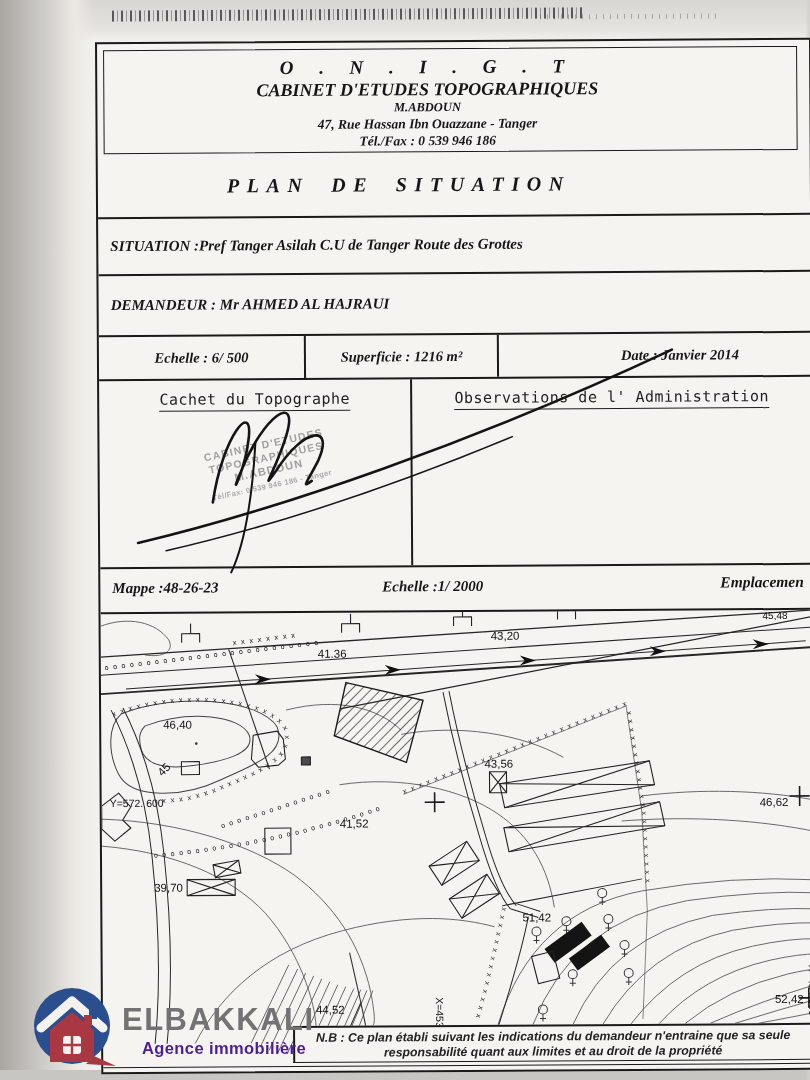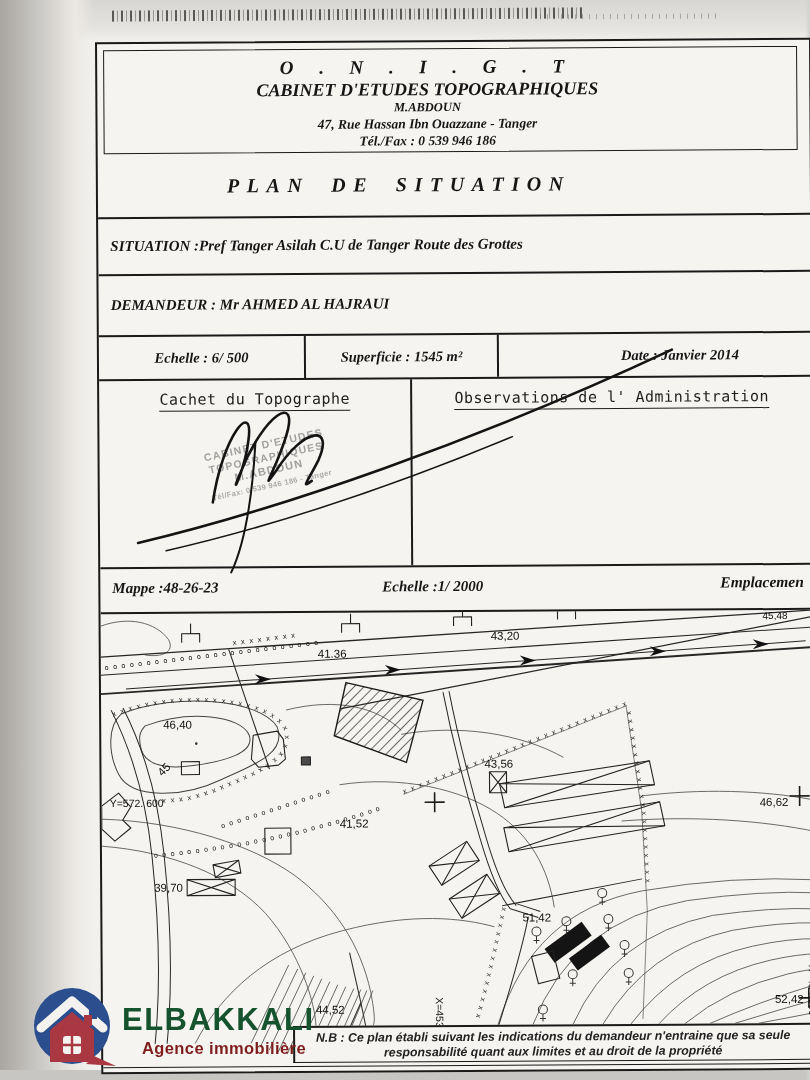--- a/index.html
+++ b/index.html
@@ -78,23 +78,23 @@
     border-top:2px solid #1a1a1a;border-left:2px solid #1a1a1a;border-bottom:1.6px solid #1a1a1a;
     box-sizing:border-box;text-align:center;
     font-family:"Liberation Sans", sans-serif;font-style:italic;font-weight:600;font-size:12.3px;color:#222;}
   .nb-line1{margin-top:3px;}
   .nb-line2{margin-top:1px;}
   .nb-lbl{font-weight:bold;}
   .bottom-line{position:absolute;left:0;top:1023px;width:100%;border-top:1.6px solid #1a1a1a;}
 
   .logo{position:absolute;left:26px;top:986px;z-index:20;}
   .logo-name{position:absolute;left:96px;top:16px;font-family:"Liberation Sans", sans-serif;
-    font-weight:800;font-size:31px;letter-spacing:1.5px;color:#14532d;white-space:nowrap;}
+    font-weight:800;font-size:31px;letter-spacing:1.5px;color:#737373;white-space:nowrap;}
   .logo-tag{position:absolute;left:116px;top:53px;font-family:"Liberation Sans", sans-serif;
-    font-weight:700;font-size:16.5px;letter-spacing:.4px;color:#7f1d1d;white-space:nowrap;}
+    font-weight:700;font-size:16.5px;letter-spacing:.4px;color:#4c1d95;white-space:nowrap;}
 </style>
 </head>
 <body>
 
 <div class="edge-top"></div>
 <div class="edge-left"></div>
 <div class="edge-bottom"></div>
 <div class="edge-right"></div>
 <div class="streak"></div>
 <div class="streak2"></div>
@@ -118,21 +118,21 @@
   </div>
   <div class="row-demandeur">
     <span class="bi">DEMANDEUR :  Mr AHMED AL HAJRAUI</span>
   </div>
 
   <div class="row-cols">
     <div class="cell-echelle">
       <span class="bi">Echelle : 6/ 500</span>
     </div>
     <div class="cell-superficie">
-      <span class="bi">Superficie :  1545 m²</span>
+      <span class="bi">Superficie :  1216 m²</span>
     </div>
     <div class="cell-date">
       <span class="bi">Date : Janvier 2014</span>
     </div>
   </div>
 
   <div class="row-stamp">
     <div class="cell-cachet">
       <span class="plotter underl">Cachet du Topographe</span>
       <div class="stamp-block">

